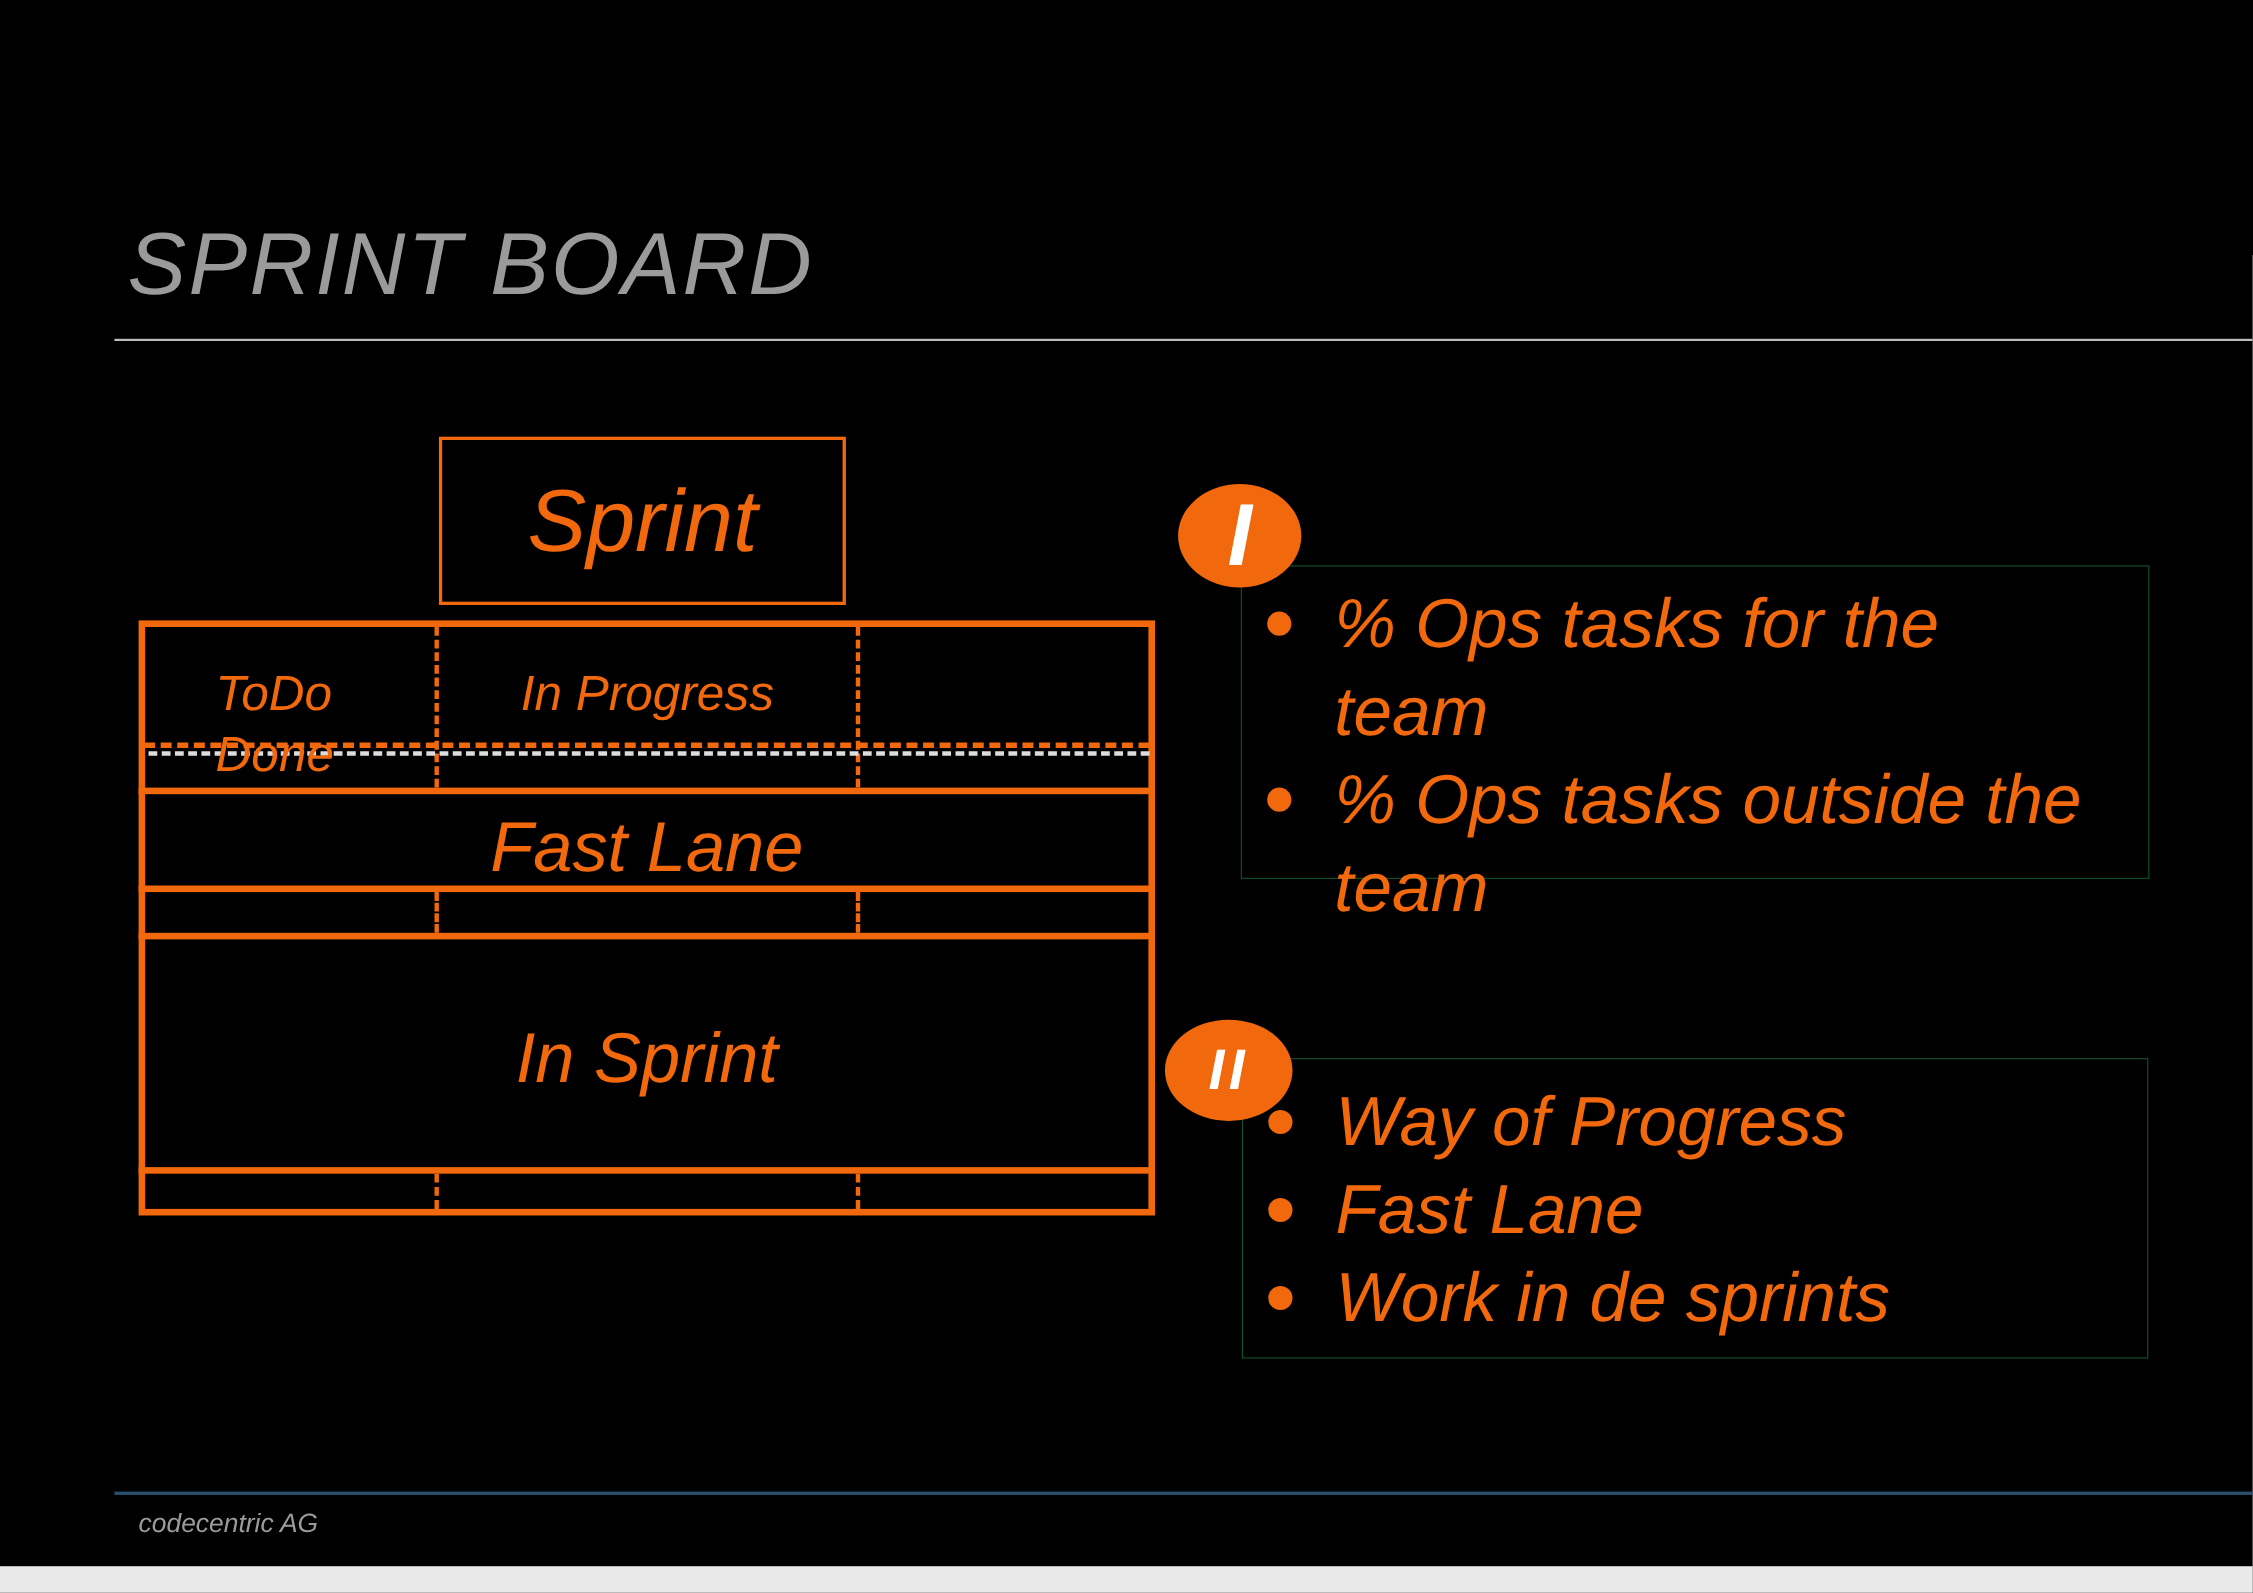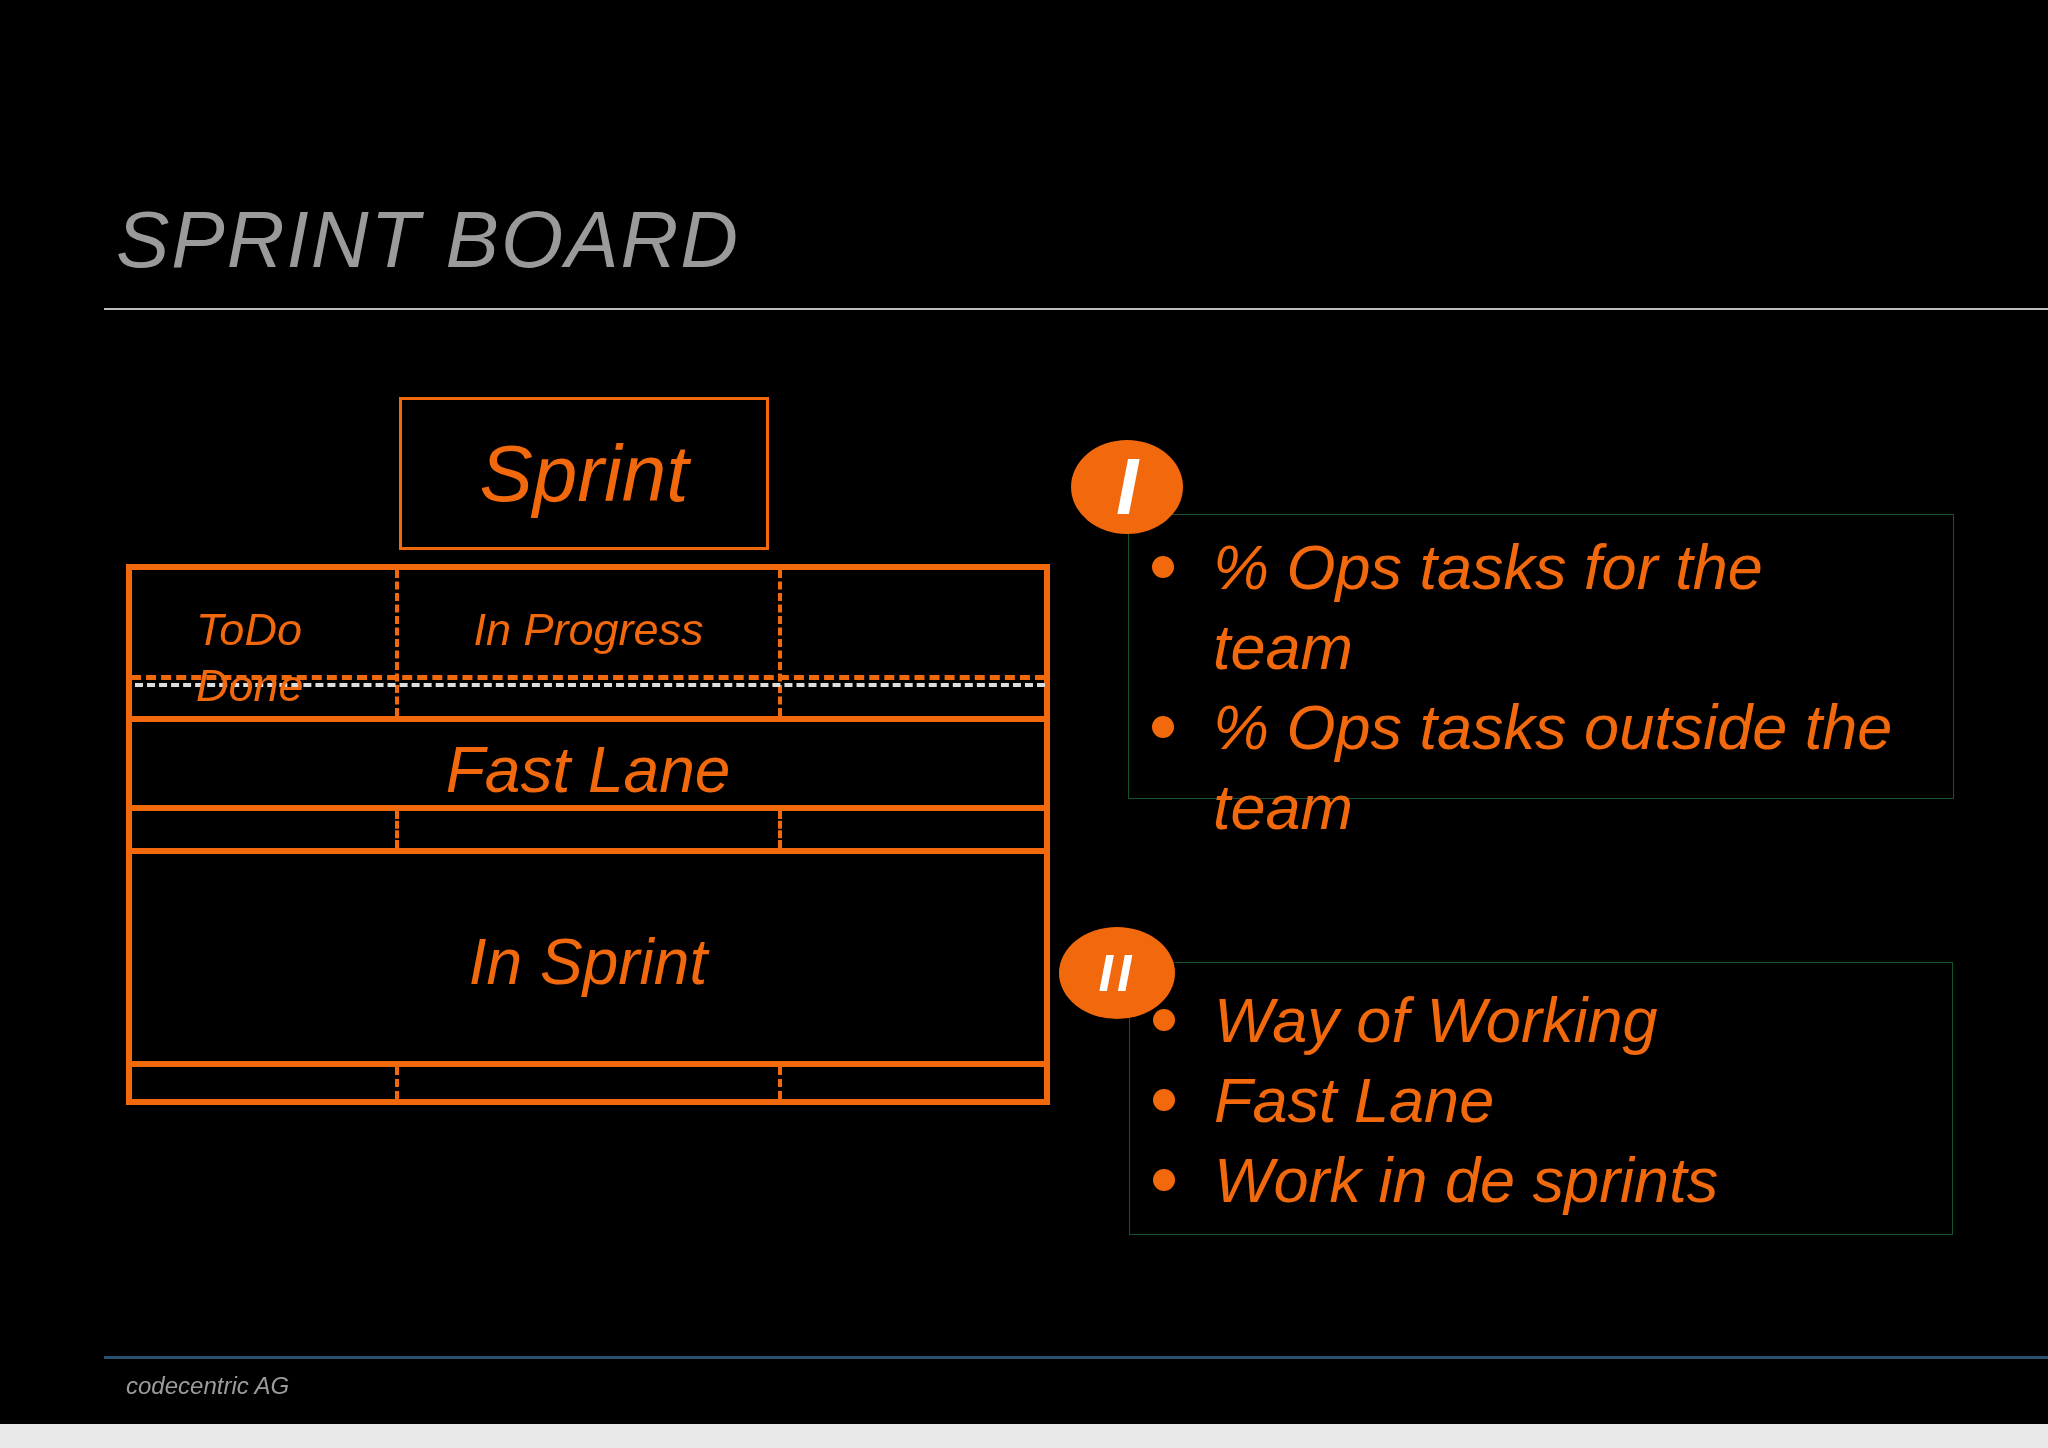--- a/index.html
+++ b/index.html
@@ -154,21 +154,21 @@
       <li class="callout-item">% Ops tasks outside the
 team</li>
     </ul>
   </div>
 
   <div class="marker-circle m2">
     <span>II</span>
   </div>
   <div class="callout-box b2">
     <ul class="callout-list">
-      <li class="callout-item">Way of Working</li>
+      <li class="callout-item">Way of Progress</li>
       <li class="callout-item">Fast Lane</li>
       <li class="callout-item">Work in de sprints</li>
     </ul>
   </div>
 
   <div class="footer-rule"></div>
   <div class="footer-text">codecentric AG</div>
 
 </div>
 

